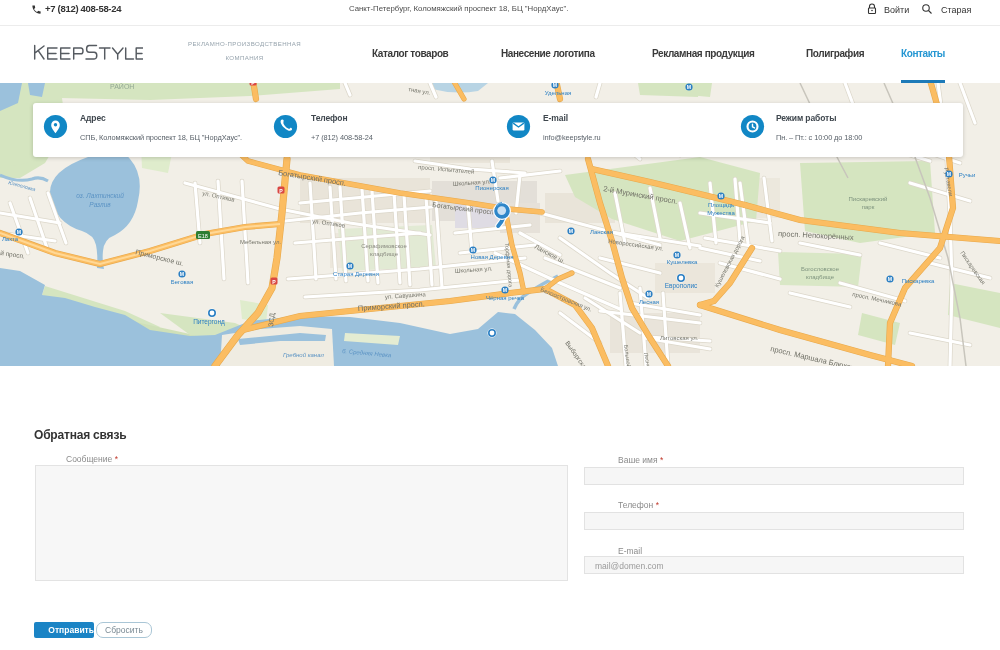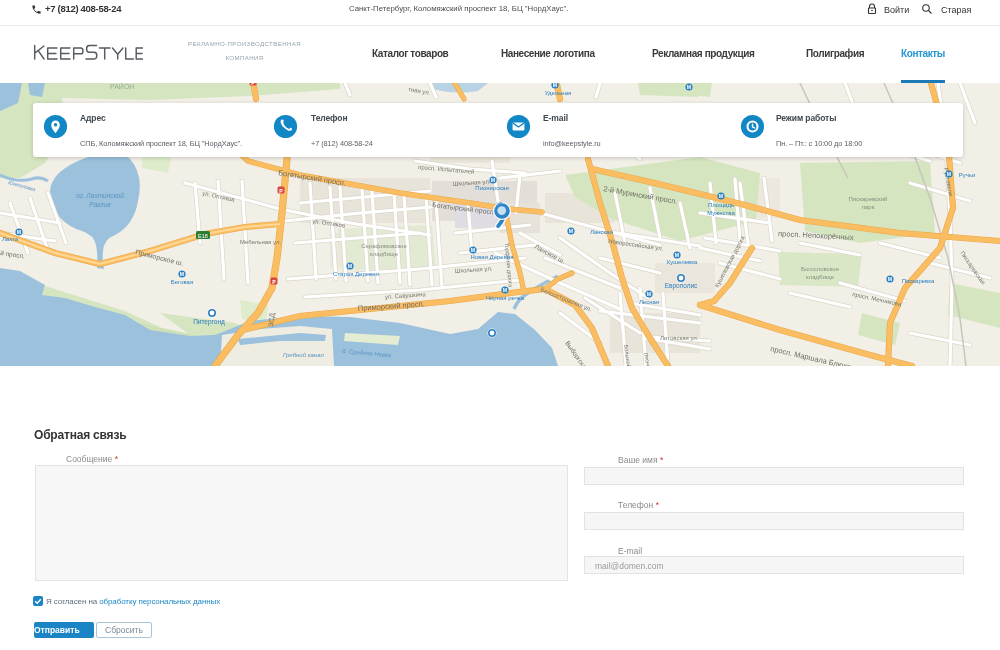--- a/index.html
+++ b/index.html
@@ -12,35 +12,35 @@
 .tb-search{position:absolute;left:941px;top:5px;font-size:9px;color:#333;}
 .header{position:relative;height:57px;background:#fff;text-align:center;}
 .logo{position:absolute;left:33px;top:17px;}
 .co-desc{position:absolute;left:188px;top:11px;font-size:6.1px;line-height:13.5px;color:#96a3ad;letter-spacing:.4px;}
 .nav a{position:absolute;top:21.5px;font-size:10px;letter-spacing:-.4px;font-weight:bold;color:#3a3a3a;text-decoration:none;white-space:nowrap;}
 .nav .act{color:#2496d2;}
 .nav-line{position:absolute;left:901px;top:54px;width:44px;height:3px;background:#1d7ab8;}
 .mapwrap{position:relative;height:283px;overflow:hidden;background:#f1eee6;}
 .card{position:absolute;left:33px;top:20px;width:930px;height:54px;background:#fff;border-radius:3px;box-shadow:0 1px 4px rgba(0,0,0,.18);}
 .ct{position:absolute;top:10px;}
-.ct b{display:block;font-size:8.5px;color:#3f474e;font-weight:bold;margin-bottom:16px;letter-spacing:-.1px;}
+.ct b{display:block;font-size:8.5px;color:#3f474e;font-weight:bold;margin-bottom:10px;letter-spacing:-.1px;}
 .ct span{display:block;font-size:7.4px;color:#5a626a;letter-spacing:-.1px;}
 .formsec{position:relative;height:284px;background:#fff;}
 .h2{position:absolute;left:34px;top:62px;font-size:12px;letter-spacing:-.2px;font-weight:bold;color:#333;}
 .lbl{position:absolute;font-size:8.5px;color:#8b8b8b;margin-left:32px;}
 .lbl i{color:#c0392b;font-style:normal;}
 .ta{position:absolute;left:35px;top:99px;width:533px;height:116px;background:#f7f7f7;border:1px solid #e3e3e3;}
 .inp{position:absolute;left:584px;width:380px;height:18px;background:#f6f6f6;border:1px solid #e2e2e2;}
 .ph{position:absolute;left:595px;top:195px;font-size:8.5px;color:#9a9a9a;}
 .cbrow{position:absolute;left:33px;top:230px;width:300px;height:12px;}
 .cb{position:absolute;left:0;top:0;width:10px;height:10px;background:#1b84c5;border-radius:2px;}
 .cbtx{position:absolute;left:13px;top:1px;font-size:8px;letter-spacing:-.1px;color:#5b6e7f;white-space:nowrap;}
 .cbtx a{color:#1e87c5;text-decoration:none;}
-.btn1{position:absolute;left:34px;top:256px;width:60px;height:16px;background:#1b84c5;border-radius:2px;color:#fff;font-size:8.5px;font-weight:bold;text-align:left;line-height:16px;}
-.btn2{position:absolute;left:96px;top:256px;width:56px;height:16px;background:#fff;border:1px solid #aac6d6;border-radius:2px;color:#7a8a94;font-size:8.5px;text-align:center;line-height:14px;}
+.btn1{position:absolute;left:34px;top:256px;width:60px;height:16px;background:#1b84c5;border-radius:2px;color:#fff;font-size:8.5px;font-weight:bold;text-align:right;line-height:16px;}
+.btn2{position:absolute;left:96px;top:256px;width:56px;height:16px;background:#fff;border:1px solid #aac6d6;border-radius:7px;color:#7a8a94;font-size:8.5px;text-align:center;line-height:14px;}
 </style>
 </head>
 <body>
 <div class="topbar">
   <svg style="position:absolute;left:31px;top:4px" width="11" height="11" viewBox="0 0 24 24">
       <path fill="#333" d="M6.6 10.8c1.4 2.8 3.8 5.1 6.6 6.6l2.2-2.2c.3-.3.7-.4 1-.2 1.1.4 2.3.6 3.6.6.6 0 1 .4 1 1V20c0 .6-.4 1-1 1C10.6 21 3 13.4 3 4c0-.6.4-1 1-1h3.5c.6 0 1 .4 1 1 0 1.2.2 2.4.6 3.6.1.3 0 .7-.2 1l-2.3 2.2z"></path>
     </svg>
   <div class="tb-phone">+7 (812) 408-58-24</div>
   <div class="tb-addr">Санкт-Петербург, Коломяжский проспект 18, БЦ "НордХаус".</div>
   <svg style="position:absolute;left:866px;top:3px" width="12" height="12" viewBox="0 0 24 24">
@@ -463,23 +463,15 @@
   <div class="h2">Обратная связь</div>
   <div class="lbl" style="left:34px;top:88px">Сообщение <i>*</i></div>
   <div class="ta"></div>
   <div class="lbl" style="left:586px;top:89px">Ваше имя <i>*</i></div>
   <div class="inp" style="top:101px"></div>
   <div class="lbl" style="left:586px;top:134px">Телефон <i>*</i></div>
   <div class="inp" style="top:146px"></div>
   <div class="lbl" style="left:586px;top:180px">E-mail</div>
   <div class="inp" style="top:190px"></div>
   <div class="ph">mail@domen.com</div>
-  <div class="cbrow">
-      <div class="cb">
-        <svg style="display:block" width="10" height="10" viewBox="0 0 10 10">
-          <path d="M2.2,5.2 L4.2,7.2 L7.8,3.2" fill="none" stroke="#fff" stroke-width="1.5"></path>
-        </svg>
-      </div>
-      <div class="cbtx">Я согласен на <a>обработку персональных данных</a></div>
-    </div>
   <div class="btn1">Отправить</div>
   <div class="btn2">Сбросить</div>
 </div>
 
 </body></html>

